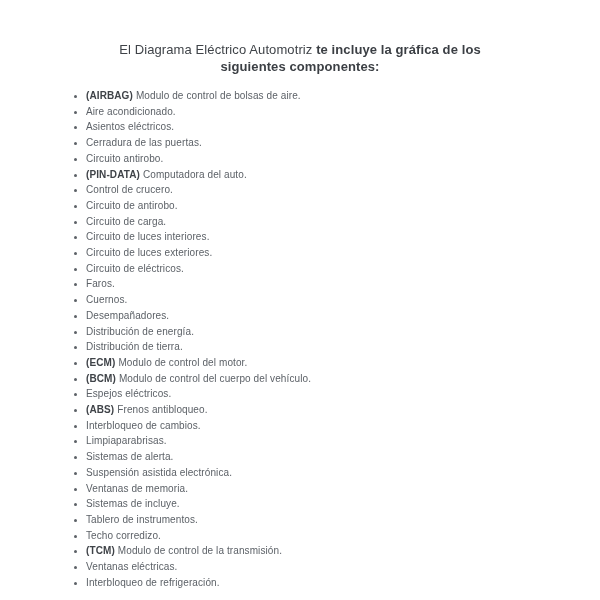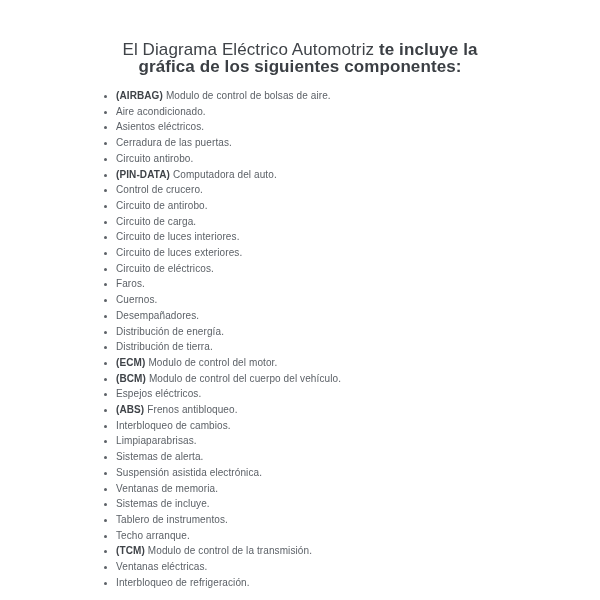--- a/index.html
+++ b/index.html
@@ -13,33 +13,33 @@
   .page {
     width: 600px;
     height: 600px;
     padding-top: 41px;
     background: #ffffff;
   }
   .title {
     width: 400px;
     margin: 0 auto;
     text-align: center;
-    font-size: 17px;
+    font-size: 13px;
     line-height: 17px;
     font-weight: 400;
     color: #3f4348;
     letter-spacing: 0.1px;
   }
   .title strong {
     font-weight: 700;
     color: #3b3f44;
   }
   ul.components {
     margin: 13px 0 0 0;
-    padding-left: 116px;
+    padding-left: 86px;
     list-style: disc outside;
   }
   ul.components li {
     font-size: 10px;
     line-height: 15.7px;
     color: #5c6167;
     letter-spacing: 0.1px;
   }
   ul.components li::marker {
     color: #5c6167;
@@ -78,18 +78,18 @@
       <li><strong>(BCM)</strong><span>Modulo de control del cuerpo del vehículo.</span></li>
       <li><span>Espejos eléctricos.</span></li>
       <li><strong>(ABS)</strong><span>Frenos antibloqueo.</span></li>
       <li><span>Interbloqueo de cambios.</span></li>
       <li><span>Limpiaparabrisas.</span></li>
       <li><span>Sistemas de alerta.</span></li>
       <li><span>Suspensión asistida electrónica.</span></li>
       <li><span>Ventanas de memoria.</span></li>
       <li><span>Sistemas de incluye.</span></li>
       <li><span>Tablero de instrumentos.</span></li>
-      <li><span>Techo arranque.</span></li>
+      <li><span>Techo corredizo.</span></li>
       <li><strong>(TCM)</strong><span>Modulo de control de la transmisión.</span></li>
       <li><span>Ventanas eléctricas.</span></li>
       <li><span>Interbloqueo de refrigeración.</span></li>
     </ul>
 </div>
 
 </body></html>

